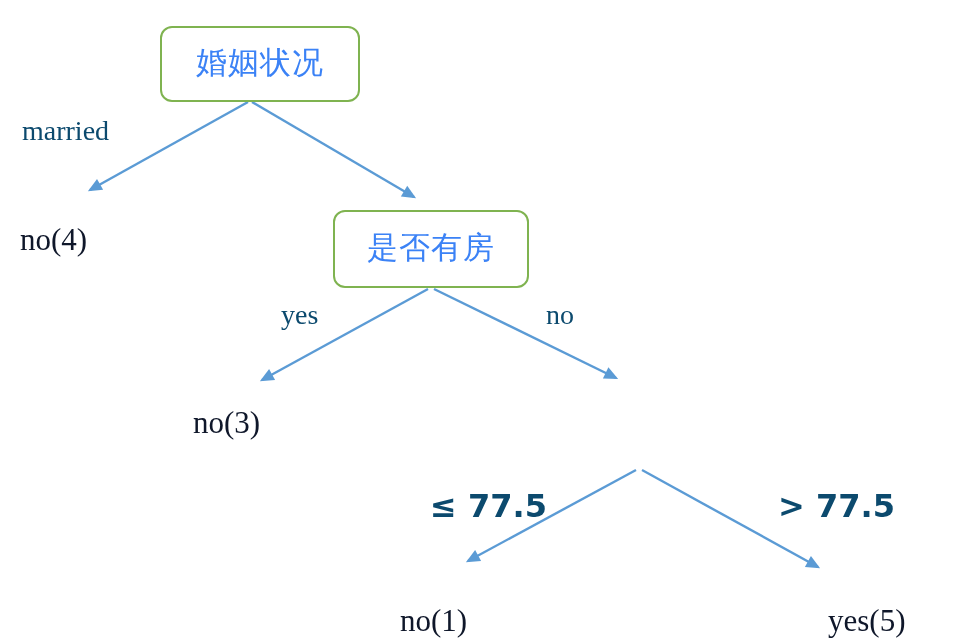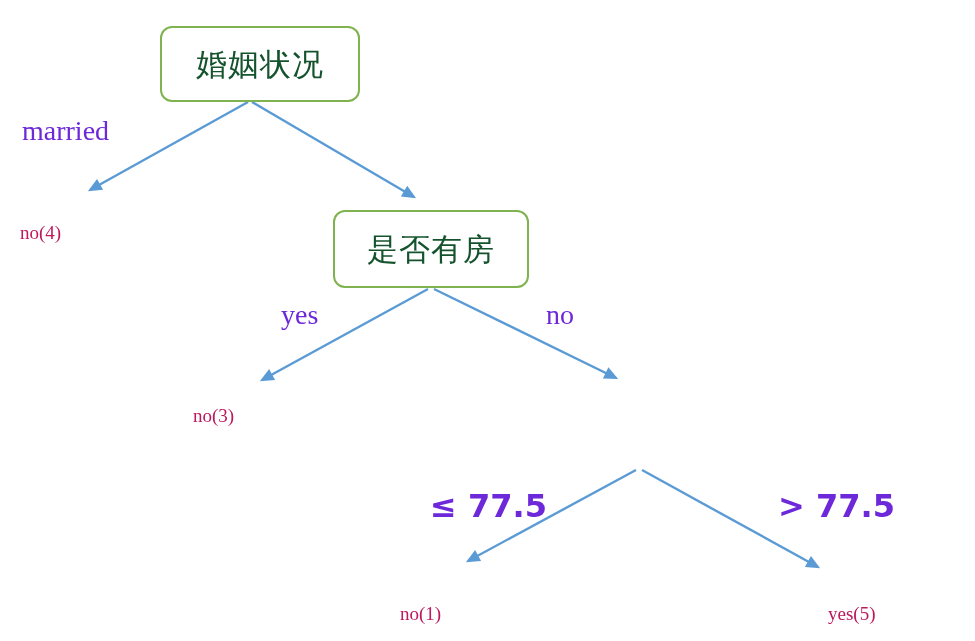--- a/index.html
+++ b/index.html
@@ -29,40 +29,40 @@
     box-sizing: border-box;
     border: 2px solid #7fb350;
     border-radius: 12px;
     background: #ffffff;
     display: flex;
     align-items: center;
     justify-content: center;
     z-index: 3;
   }
   .node-label {
-    font-family: Liberation Sans, sans-serif;
+    font-family: Liberation Mono, monospace;
     font-size: 31px;
-    color: #14532d;
+    color: #3b82f6;
     letter-spacing: 1px;
     line-height: 1;
     white-space: nowrap;
   }
   .leaf {
     position: absolute;
     font-family: "Liberation Serif", serif;
-    font-size: 19px;
-    color: #be185d;
+    font-size: 31px;
+    color: #0f172a;
     white-space: nowrap;
     z-index: 3;
   }
   .edge-label {
     position: absolute;
     font-family: "Liberation Serif", serif;
     font-size: 28px;
-    color: #6d28d9;
+    color: #0c4a6e;
     white-space: nowrap;
     z-index: 3;
     text-align: right;
   }
   .edge-label.numeric {
     font-family: "DejaVu Sans", sans-serif;
     font-size: 32px;
     font-weight: 600;
   }
 </style>

